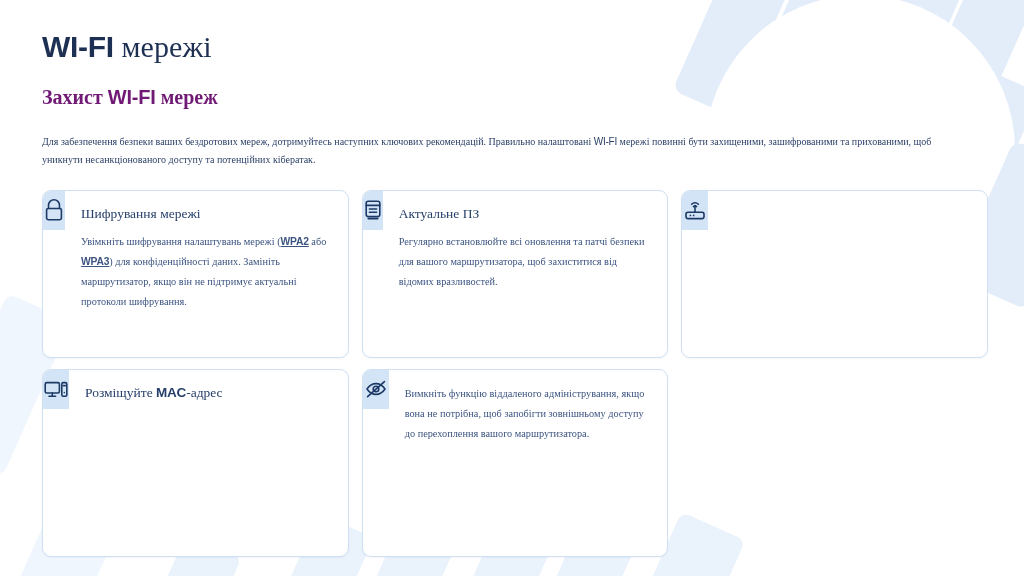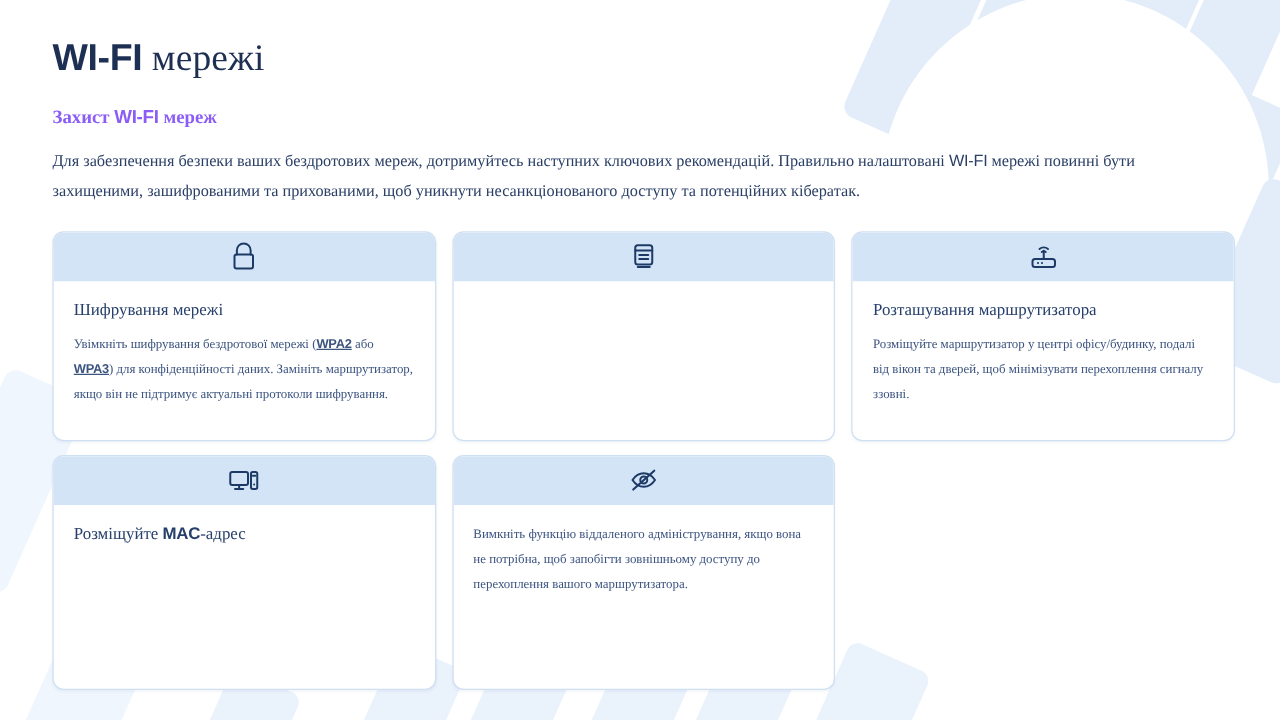--- a/index.html
+++ b/index.html
@@ -43,34 +43,34 @@
     line-height: 1.15;
     margin-bottom: 20px;
   }
   #page-title .sans {
     font-family: "Liberation Sans", "DejaVu Sans", sans-serif;
     font-weight: 700;
     letter-spacing: -0.3px;
   }
 
   #section-subtitle {
-    font-size: 15px;
-    font-weight: 700;
-    color: #8b5cf6;
+    font-size: 20px;
+    font-weight: 700;
+    color: #701a75;
     line-height: 1.2;
-    margin-bottom: 14px;
+    margin-bottom: 24px;
   }
   #section-subtitle .sans {
     font-family: "Liberation Sans", "DejaVu Sans", sans-serif;
     font-weight: 700;
     letter-spacing: -0.2px;
   }
 
   #intro-paragraph {
-    font-size: 13px;
+    font-size: 10px;
     color: #2a3f66;
     line-height: 1.85;
     max-width: 905px;
     margin-bottom: 20px;
   }
   #intro-paragraph .sans {
     font-family: "Liberation Sans", "DejaVu Sans", sans-serif;
     font-weight: 500;
     letter-spacing: -0.2px;
   }
@@ -82,21 +82,20 @@
     margin-bottom: 11px;
   }
   .card {
     width: 307px;
     background: #ffffff;
     border: 1px solid #cfe0f2;
     border-radius: 9px;
     overflow: hidden;
     box-shadow: 0 1px 2px rgba(60, 100, 160, 0.06);
     display: flex;
-    flex-direction: column;
   }
   .card-row-1 .card { height: 168px; }
   .card-row-2 .card { height: 188px; }
 
   .card-icon-band {
     height: 39px;
     background: #d3e4f7;
     display: flex;
     align-items: center;
     justify-content: center;
@@ -187,51 +186,51 @@
 
     <div class="card">
       <div class="card-icon-band">
         <svg width="22" height="24" viewBox="0 0 22 24">
           <path d="M5.5 10.5V7.2a5.5 5.5 0 0 1 11 0v3.3"></path>
           <rect x="3.6" y="10.5" width="14.8" height="11.2" rx="1.6"></rect>
         </svg>
       </div>
       <div class="card-body">
         <div class="card-title">Шифрування мережі</div>
-        <div class="card-text"><span>Увімкніть шифрування бездротової мережі (</span><span class="sans">WPA2</span><span> або </span><span class="sans">WPA3</span><span>) для конфіденційності даних. Замініть маршрутизатор, якщо він не підтримує актуальні протоколи шифрування.</span></div>
+        <div class="card-text"><span>Увімкніть шифрування налаштувань мережі (</span><span class="sans">WPA2</span><span> або </span><span class="sans">WPA3</span><span>) для конфіденційності даних. Замініть маршрутизатор, якщо він не підтримує актуальні протоколи шифрування.</span></div>
       </div>
     </div>
 
     <div class="card">
       <div class="card-icon-band">
         <svg width="20" height="22" viewBox="0 0 20 22">
           <rect x="3.2" y="2.2" width="13.6" height="15.4" rx="2"></rect>
           <line x1="3.2" y1="6.4" x2="16.8" y2="6.4"></line>
           <line x1="6.4" y1="10.0" x2="13.6" y2="10.0"></line>
           <line x1="6.4" y1="13.2" x2="13.6" y2="13.2"></line>
           <line x1="5.2" y1="19.6" x2="14.8" y2="19.6"></line>
         </svg>
+      </div>
+      <div class="card-body">
+        <div class="card-title">Актуальне ПЗ</div>
+        <div class="card-text">Регулярно встановлюйте всі оновлення та патчі безпеки для вашого маршрутизатора, щоб захиститися від відомих вразливостей.</div>
       </div>
     </div>
 
     <div class="card">
       <div class="card-icon-band">
         <svg width="26" height="24" viewBox="0 0 26 24">
           <rect x="4.0" y="14.2" width="18" height="6.4" rx="2"></rect>
           <line x1="13" y1="7.6" x2="13" y2="14.2"></line>
           <circle cx="8.4" cy="17.4" r="0.85" fill="#1d3a66" stroke="none"></circle>
           <circle cx="11.6" cy="17.4" r="0.85" fill="#1d3a66" stroke="none"></circle>
           <path d="M9.6 6.2a5 5 0 0 1 6.8 0" stroke-width="1.5"></path>
           <path d="M11.4 8.6a2.4 2.4 0 0 1 3.2 0" stroke-width="1.5"></path>
         </svg>
       </div>
-      <div class="card-body">
-        <div class="card-title">Розташування маршрутизатора</div>
-        <div class="card-text">Розміщуйте маршрутизатор у центрі офісу/будинку, подалі від вікон та дверей, щоб мінімізувати перехоплення сигналу ззовні.</div>
-      </div>
     </div>
 
   </div>
 
   <div class="card-row card-row-2">
 
     <div class="card">
       <div class="card-icon-band">
         <svg width="26" height="22" viewBox="0 0 26 22">
           <rect x="2.2" y="4.6" width="14.2" height="10.4" rx="1.6"></rect>

